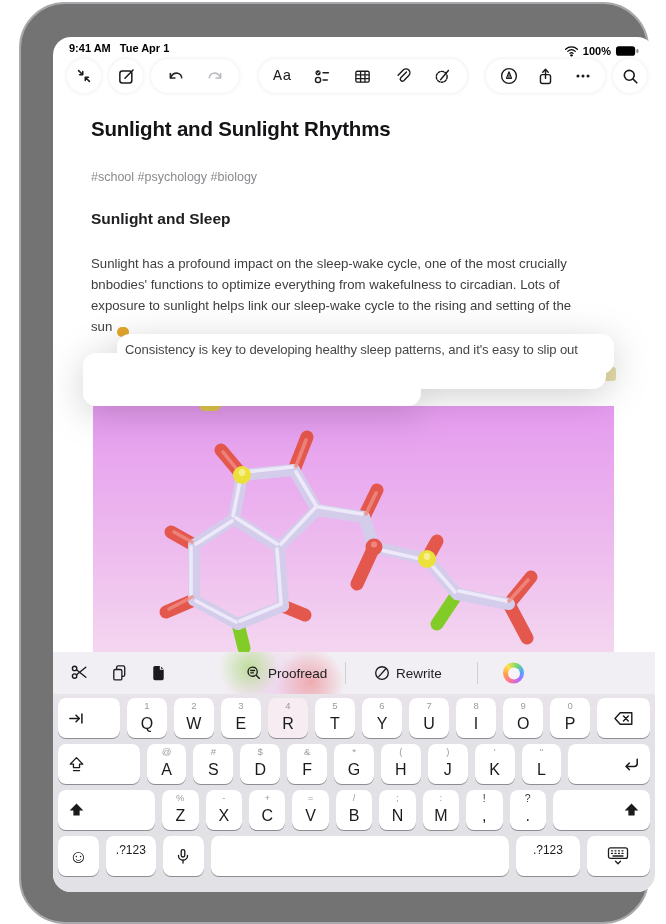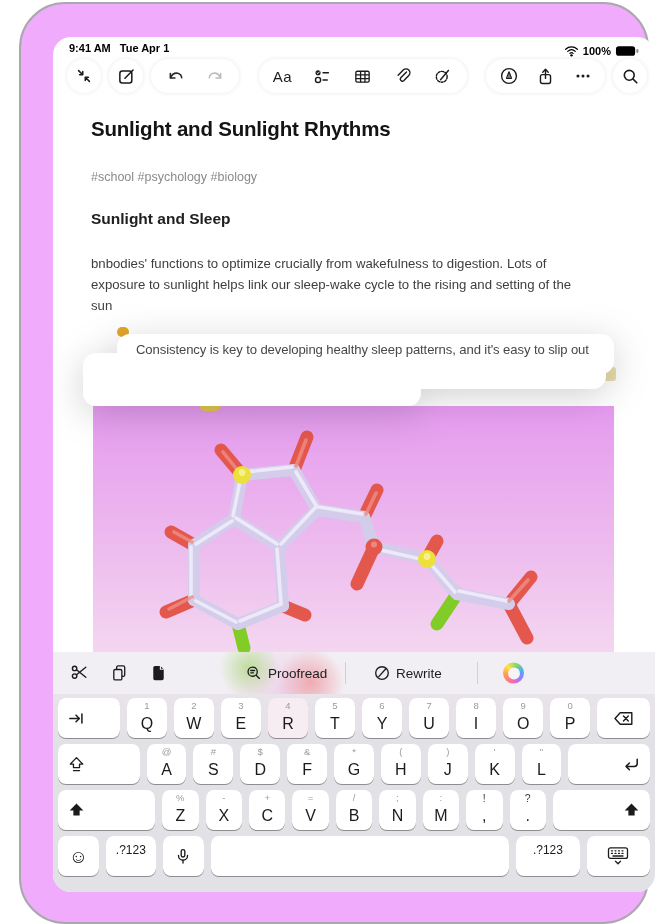--- a/index.html
+++ b/index.html
@@ -1,39 +1,39 @@
 <!DOCTYPE html>
 <html><head>
 <meta charset="utf-8">
 <style>
   html,body{margin:0;padding:0;background:#ffffff;}
   body{width:666px;height:924px;position:relative;overflow:hidden;
        font-family:"Liberation Sans","DejaVu Sans",sans-serif;}
   
   .frame{position:absolute;left:19px;top:2px;width:626px;height:918px;
-         background:#f0abfc;border:2px solid #a9a9ad;border-radius:46px;}
+         background:#737373;border:2px solid #a9a9ad;border-radius:46px;}
   .screen{position:absolute;left:32px;top:33px;width:602px;height:855px;
           background:#fff;border-radius:18px;overflow:hidden;}
   
   .status{position:absolute;left:0;right:0;top:0;height:22px;padding:5px 16px 0;
           box-sizing:border-box;display:flex;justify-content:space-between;
           font-size:11px;font-weight:700;color:#000;}
   .status-left span{margin-right:9px;}
   .status-right{display:flex;align-items:center;gap:4px;font-weight:700;}
   
   .toolbar{position:absolute;left:14px;right:8px;top:20px;height:38px;
            display:flex;align-items:center;justify-content:space-between;}
   .tb-group{display:flex;align-items:center;gap:8px;}
   .circle-btn{width:34px;height:34px;border-radius:50%;background:#fff;
               box-shadow:0 0 5px rgba(0,0,0,.09);display:flex;align-items:center;justify-content:center;}
   .pill{height:34px;border-radius:17px;background:#fff;box-shadow:0 0 5px rgba(0,0,0,.09);
         display:flex;align-items:center;padding:0 4px;}
   .pill-btn{width:40px;height:34px;display:flex;align-items:center;justify-content:center;}
   .pill-btn.narrow{width:37px;}
-  .aa{font-size:15px;color:#1b1b1d;letter-spacing:.5px;}
+  .aa{font-size:15px;color:#1b1b1d;letter-spacing:.5px;font-family:Liberation Mono, monospace;}
   svg.ic{display:block;}
   
   .timestamp{position:absolute;left:0;right:0;top:63px;text-align:center;
              font-size:11px;color:#8a8a8e;}
   .note-title{position:absolute;left:38px;top:80px;font-size:20.5px;font-weight:700;
               color:#141416;letter-spacing:-.2px;}
   .note-tags{position:absolute;left:38px;top:133px;font-size:12.5px;color:#8a8a8e;}
   .note-heading{position:absolute;left:38px;top:173px;font-size:15.5px;font-weight:700;color:#202022;}
   .note-body{position:absolute;left:38px;top:216px;width:528px;font-size:13.2px;
              line-height:21px;color:#3e3e41;z-index:1;}
@@ -45,21 +45,21 @@
   .h-bottom{left:146px;top:362px;width:22px;height:12px;border-radius:6px;background:#e5c94e;}
   
   .popup{position:absolute;inset:0;z-index:3;pointer-events:none;
          filter:drop-shadow(0 7px 18px rgba(0,0,0,.18));}
   .pp-rect{position:absolute;background:#fff;border-radius:13px;}
   .pp-a{left:64px;top:297px;width:497px;height:40px;}
   .pp-b{left:30px;top:316px;width:523px;height:36px;}
   .pp-c{left:30px;top:327px;width:338px;height:42px;}
   .pp-text{position:absolute;left:38px;top:303px;font-size:13.1px;line-height:20.5px;
            color:#47474b;letter-spacing:-.1px;}
-  .pp-text div{white-space:nowrap;margin-left:11px;}
+  .pp-text div{white-space:nowrap;}
   .pp-text div:first-child{padding-left:34px;}
   
   .photo{position:absolute;left:40px;top:369px;width:521px;height:246px;z-index:1;overflow:hidden;}
   
   .wt-bar{position:absolute;left:0;right:0;top:615px;height:42px;z-index:4;
           background:#f2eff4;overflow:hidden;}
   .wt-bar::before{content:"";position:absolute;inset:0;
      background:
        radial-gradient(circle at 196px 16px, rgba(150,212,88,.55), rgba(150,212,88,0) 30px),
        radial-gradient(circle at 258px 30px, rgba(236,118,112,.5), rgba(236,118,112,0) 34px),
@@ -256,21 +256,22 @@
               </svg>
             </span>
       </div>
     </div>
   </div>
 
   <div class="note-title" data-name="note-title">Sunlight and Sunlight Rhythms</div>
   <div class="note-tags" data-name="note-tags">#school #psychology #biology</div>
   <div class="note-heading" data-name="note-heading">Sunlight and Sleep</div>
   <div class="note-body" data-name="note-body">
-        <div class="body-line" data-name="body-text-line">bnbodies' functions to optimize crucially from wakefulness to digestion. Lots of</div>
+        <div class="body-line" data-name="body-text-line">Sunlight has a profound impact on the sleep-wake cycle, one of the most crucially</div>
+        <div class="body-line" data-name="body-text-line">bnbodies' functions to optimize everything from wakefulness to circadian. Lots of</div>
         <div class="body-line" data-name="body-text-line">exposure to sunlight helps link our sleep-wake cycle to the rising and setting of the</div>
         <div class="body-line" data-name="body-text-line">sun</div>
       </div>
 
   <div class="handle h-dot" data-name="selection-handle-start"></div>
   <div class="handle h-tan" data-name="selection-highlight-fragment"></div>
   <div class="handle h-bottom" data-name="selection-handle-end"></div>
 
   <div class="popup" data-name="suggestion-popup">
     <div class="pp-rect pp-a" data-name="popup-panel"></div>

